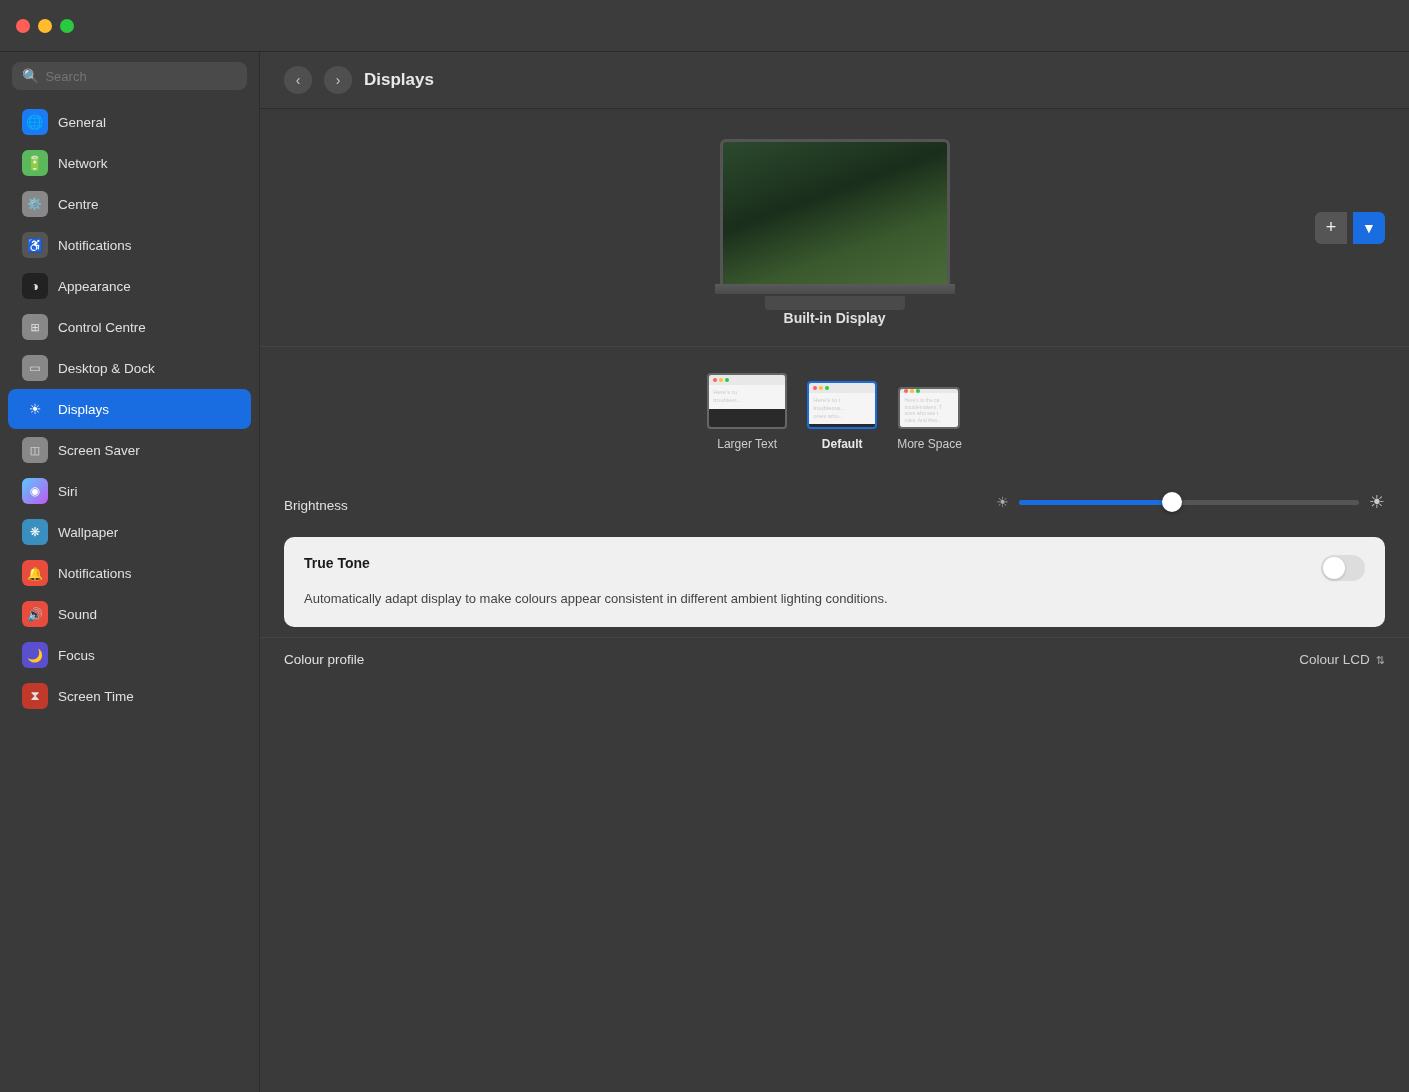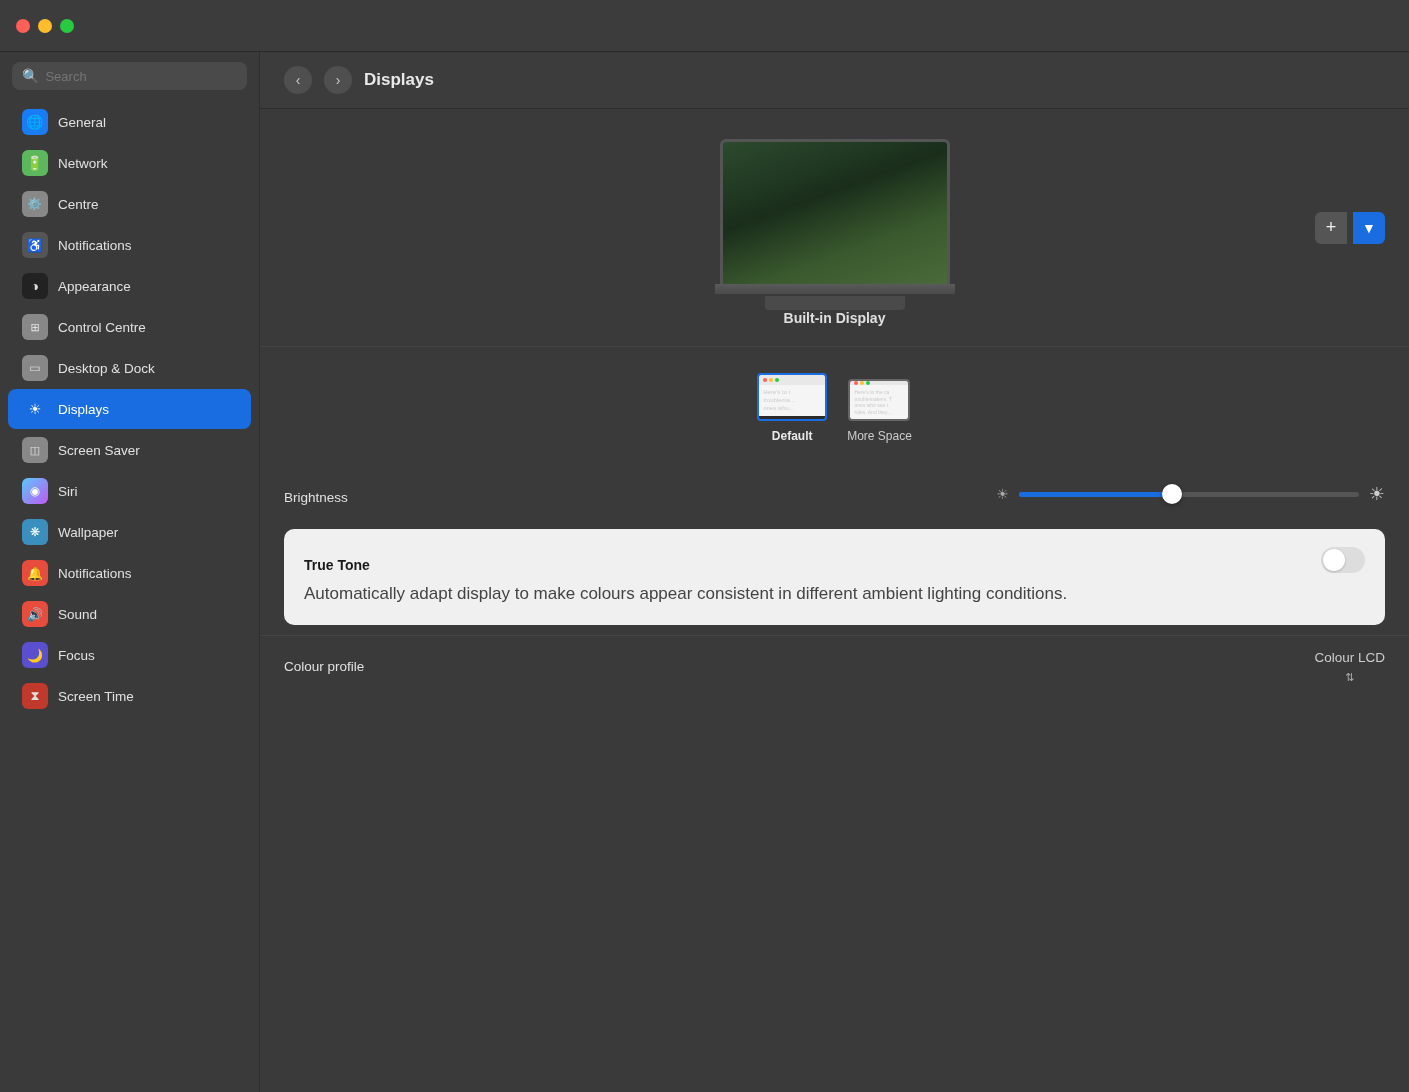--- a/index.html
+++ b/index.html
@@ -377,30 +377,30 @@
       margin: 10px 24px;
       background: #f0f0f0;
       border-radius: 10px;
       padding: 18px 20px;
       display: flex;
       flex-direction: column;
       gap: 8px;
     }
     .true-tone-header {
       display: flex;
-      align-items: flex-end;
+      align-items: flex-start;
       justify-content: space-between;
     }
     .true-tone-title {
       font-size: 14px;
       font-weight: 600;
       color: #1a1a1a;
     }
     .true-tone-desc {
-      font-size: 17px;
+      font-size: 13px;
       color: #444;
       line-height: 1.5;
     }
     .toggle-light {
       width: 44px;
       height: 26px;
       border-radius: 13px;
       background: #ddd;
       position: relative;
       cursor: pointer;
@@ -421,25 +421,24 @@
       padding: 14px 24px;
       border-top: 1px solid #444;
       gap: 12px;
     }
     .colour-profile-label {
       font-size: 13.5px;
       color: #e0e0e0;
     }
     .colour-profile-value {
       display: flex;
-      align-items: center;
+      align-items: flex-end;
       gap: 6px;
       color: #ccc;
       font-size: 13.5px;
-      flex-direction: column;
     }
     .chevron-updown {
       font-size: 11px;
       color: #aaa;
     }
   </style>
 </head>
 <body>
 
 <div class="titlebar">
@@ -541,20 +540,31 @@
         <button class="btn-add-display">+</button>
         <button class="btn-dropdown-display">
           <span>▼</span>
         </button>
       </div>
     </div>
 
     <div class="resolution-section">
       <div class="resolution-options">
 
+        <div class="res-option">
+          <div class="res-preview" style="width:80px; height:56px;">
+            <div class="res-preview-titlebar" style="background:#e8e8e8;">
+              <div class="res-dot res-dot-r"></div>
+              <div class="res-dot res-dot-y"></div>
+              <div class="res-dot res-dot-g"></div>
+            </div>
+            <div class="res-preview-content" style="background:#f5f5f5;">Here's to<br>troublem...</div>
+          </div>
+          <span class="res-label">Larger Text</span>
+        </div>
 
         <div class="res-option">
           <div class="res-preview selected" style="width:70px; height:48px;">
             <div class="res-preview-titlebar" style="background:#e8e8e8;">
               <div class="res-dot res-dot-r"></div>
               <div class="res-dot res-dot-y"></div>
               <div class="res-dot res-dot-g"></div>
             </div>
             <div class="res-preview-content" style="background:#f5f5f5;">Here's to t<br>troublema...<br>ones who...</div>
           </div>

